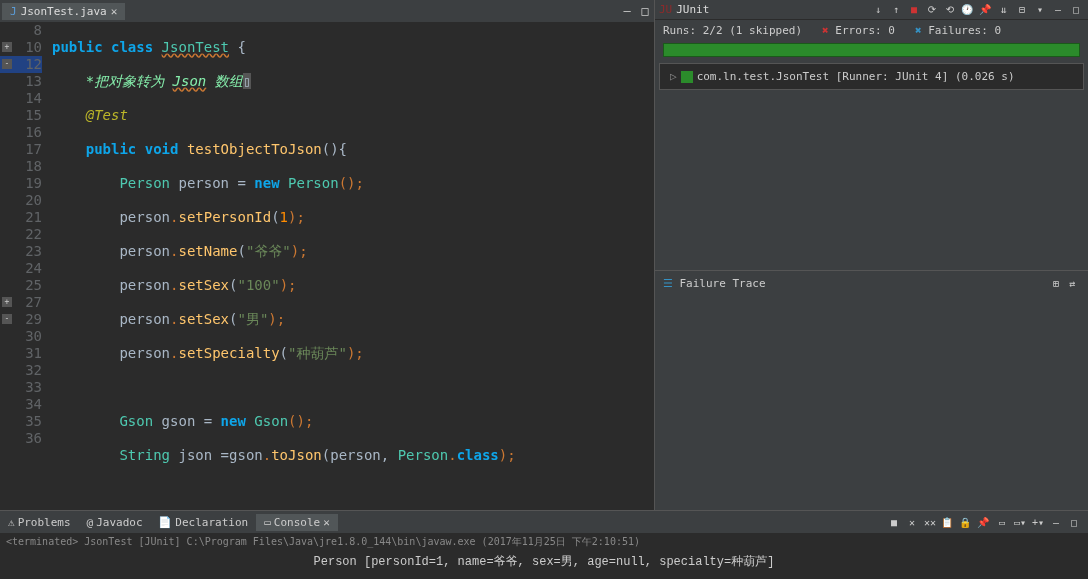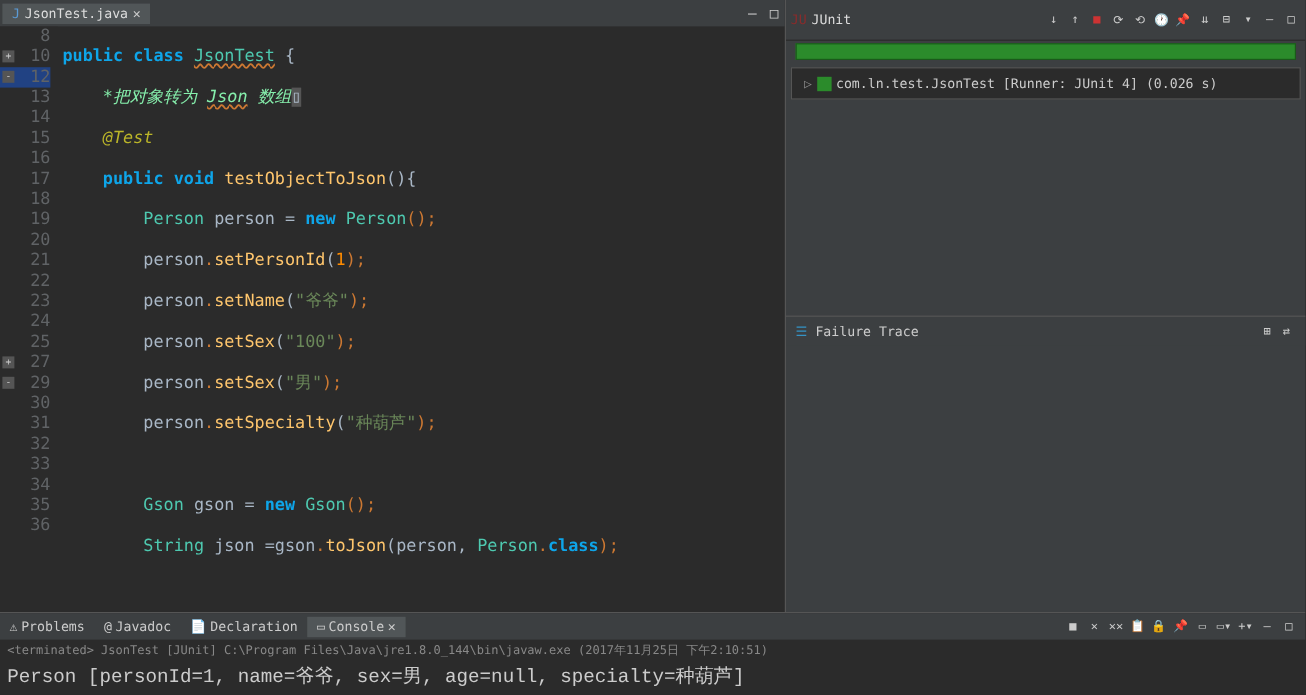--- a/index.html
+++ b/index.html
@@ -24,21 +24,21 @@
 .type { color:#4ec9b0; }
 .method { color:#ffc66d; }
 .str { color:#6a8759; }
 .num { color:#ff8c00; }
 .comment { color:#86efac; font-style:italic; }
 .anno { color:#bbb529; font-style:italic; }
 .punct { color:#cc7832; }
 .ident { color:#a9b7c6; }
 .wavy { text-decoration:underline wavy #cc7832;text-align:right; }
 .junit-pane { flex:1; display:flex; flex-direction:column; background:#3c3f41; }
-.junit-header { height:34px; display:flex; align-items:center; background:#3c3f41; border-bottom:1px solid #2b2b2b; padding:0 4px; gap:2px; }
+.junit-header { height:20px; display:flex; align-items:center; background:#3c3f41; border-bottom:1px solid #2b2b2b; padding:0 4px; gap:2px; }
 .junit-header .title { display:flex; align-items:center; gap:4px; font-size:11px; color:#ddd; }
 .junit-header .spacer { flex:1; }
 .tb-icon { width:16px; height:16px; display:inline-flex; align-items:center; justify-content:center; font-size:10px; color:#ccc; cursor:pointer; }
 .junit-status { padding:4px 8px; color:#3592c4; font-size:11px; font-style:italic; }
 .junit-counts { display:flex; gap:20px; padding:4px 8px; font-size:11px; color:#ccc; align-items:center; }
 .junit-counts .err-ico { color:#cc3333; }
 .junit-counts .fail-ico { color:#3592c4; }
 .progress-bar { height:14px; background:#2b8b2b; margin:2px 8px 6px 8px; border:1px solid #1a5a1a; }
 .test-tree { padding:4px 8px; font-size:11px; color:#ccc; background:#2b2b2b; border:1px solid #555; margin:0 4px; }
 .test-tree .row { display:flex; align-items:center; gap:4px; padding:2px; }
@@ -46,21 +46,21 @@
 .test-tree .ico { width:12px; height:12px; display:inline-block; background:#2b8b2b; }
 .failure-trace-hdr { display:flex; align-items:center; padding:4px 8px; color:#ccc; font-size:11px; border-top:1px solid #555; margin-top:180px; background:#3c3f41; }
 .failure-trace-hdr .spacer { flex:1; }
 .lower { flex:1; display:flex; flex-direction:column; background:#2b2b2b; border-top:1px solid #555; }
 .lower-tabs { height:22px; background:#3c3f41; display:flex; align-items:center; }
 .ltab { padding:2px 8px; font-size:11px; color:#ccc; display:flex; align-items:center; gap:3px; cursor:pointer; }
 .ltab.active { background:#515658; }
 .ltab .close { color:#ccc; }
 .lower-tabs .spacer { flex:1; }
 .lower-toolbar { display:flex; align-items:center; gap:2px; padding-right:6px; }
-.term-line { padding:2px 6px; font-size:16px; font-family:"Courier New",monospace; white-space:pre; }
+.term-line { padding:2px 6px; font-size:12px; font-family:"Courier New",monospace; white-space:pre;text-align:center; }
 .term-status { color:#888; font-size:10px; padding:2px 6px; }
 </style>
 </head>
 <body>
 
 <div class="root">
  <div class="upper">
   <div class="editor-pane">
    <div class="tab-bar">
     <div class="tab">
@@ -141,20 +141,25 @@
     <span class="tb-icon">⟳</span>
     <span class="tb-icon">⟲</span>
     <span class="tb-icon">🕐</span>
     <span class="tb-icon">📌</span>
     <span class="tb-icon">⇊</span>
     <span class="tb-icon">⊟</span>
     <span class="tb-icon">▾</span>
     <span class="tb-icon">—</span>
     <span class="tb-icon">□</span>
    </div>
+   <div class="junit-counts">
+    <span><span>Runs:</span> <span>2/2 (1 skipped)</span></span>
+    <span><span class="err-ico">✖</span> <span>Errors:</span> <span>0</span></span>
+    <span><span class="fail-ico">✖</span> <span>Failures:</span> <span>0</span></span>
+   </div>
    <div class="progress-bar"></div>
    <div class="test-tree">
     <div class="row">
      <span class="arrow">▷</span>
      <span class="ico"></span>
      <span>com.ln.test.JsonTest [Runner: JUnit 4] (0.026 s)</span>
     </div>
    </div>
    <div class="failure-trace-hdr">
     <span style="color:#3592c4">☰</span>&nbsp;

